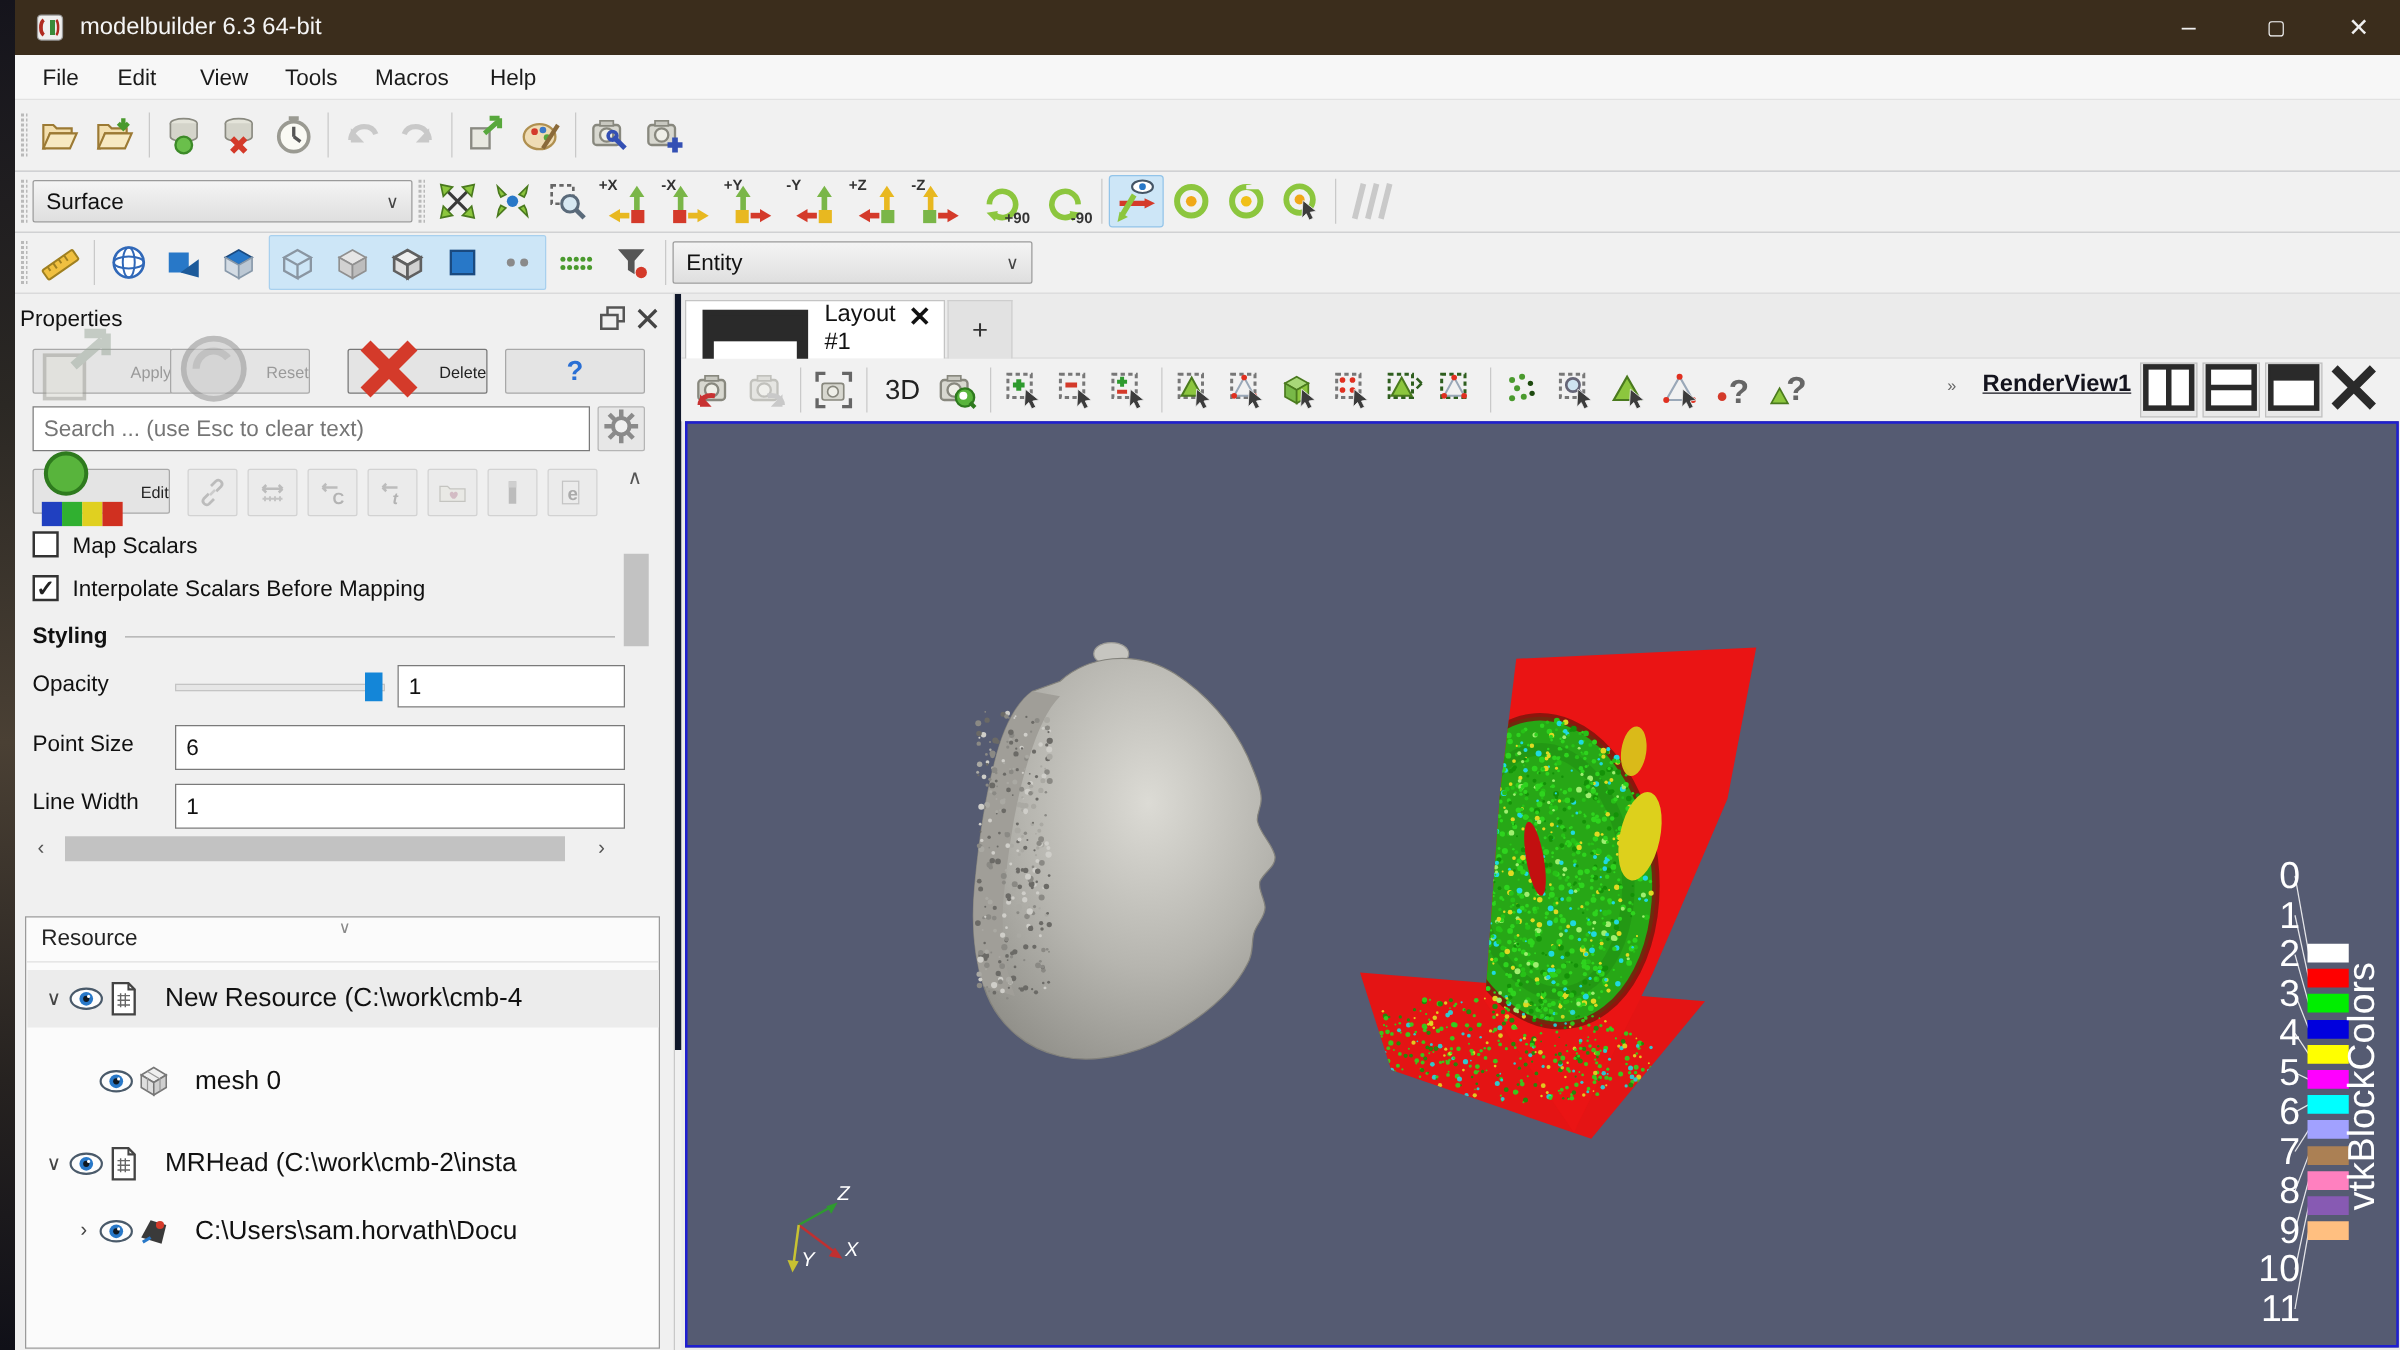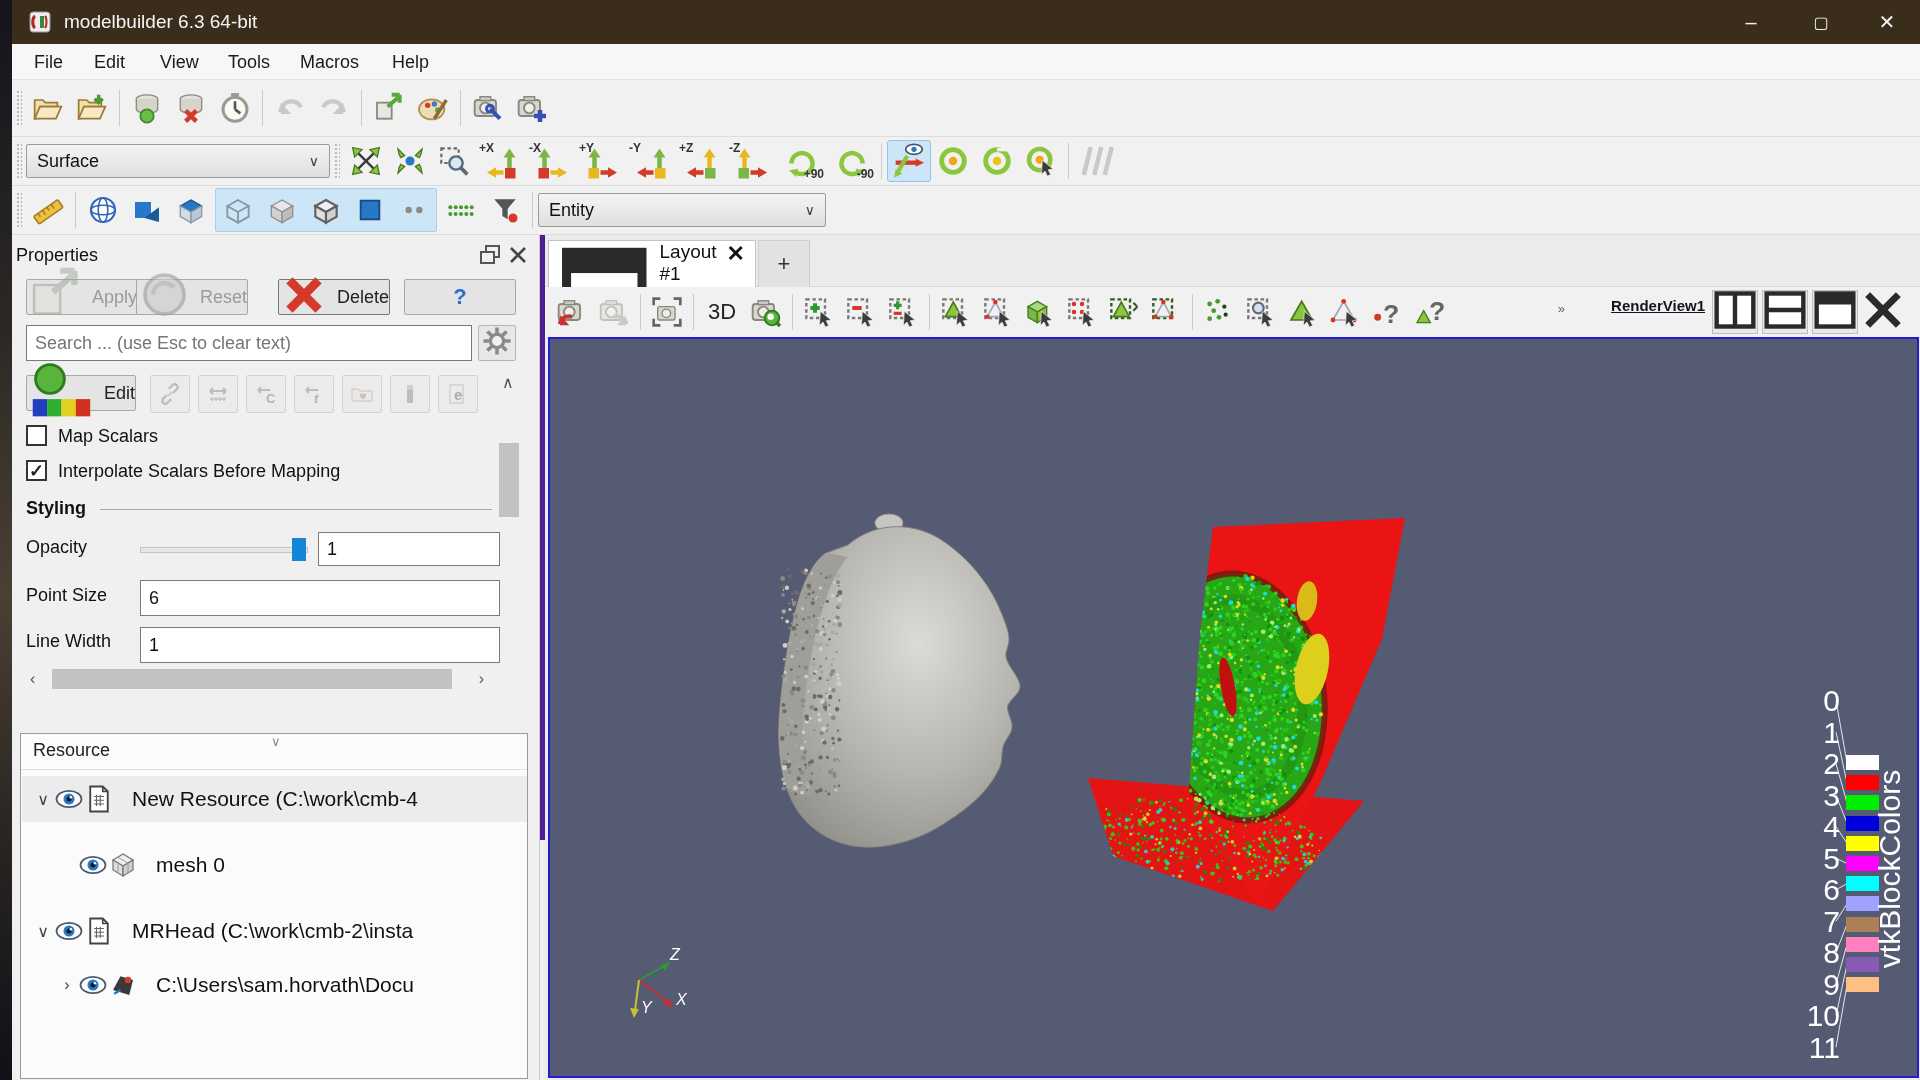--- a/index.html
+++ b/index.html
@@ -1,20 +1,20 @@
 <!DOCTYPE html>
 <html><head>
 <meta charset="utf-8">
 <style>
   html,body{margin:0;padding:0;background:#222;}
   *{box-sizing:border-box;font-family:"Liberation Sans",sans-serif;}
   #screen{position:relative;width:1920px;height:1080px;overflow:hidden;background:#f0f0f0;}
   #wallpaper{position:absolute;left:0;top:0;width:12px;height:1080px;
     background:linear-gradient(180deg,#15141c 0%,#2b2824 30%,#4a4034 55%,#262220 80%,#101018 100%);}
-  #win{position:absolute;left:12px;top:0;width:1908px;height:840px;background:#4c1d95;}
+  #win{position:absolute;left:12px;top:0;width:1908px;height:840px;background:#0f172a;}
 
   
   #titlebar{position:absolute;left:0;top:0;width:100%;height:44px;background:#3b2d1c;color:#f2f2f2;}
   #appicon{position:absolute;left:16px;top:10px;width:24px;height:24px;}
   #apptitle{position:absolute;left:52px;top:11px;font-size:19px;color:#f5f5f5;}
   .wbtn{position:absolute;top:0;width:58px;height:44px;color:#f0f0f0;font-size:20px;
     display:flex;align-items:center;justify-content:center;}
   
   #menubar{position:absolute;left:0;top:44px;width:100%;height:36px;background:#f7f7f7;border-bottom:1px solid #e2e2e2;}
   .menu-item{position:absolute;top:0;height:36px;display:flex;align-items:center;font-size:18px;color:#1a1a1a;padding:0 10px;}
@@ -41,21 +41,21 @@
   .axislabel{position:absolute;left:3px;top:1px;font-size:12px;font-weight:bold;color:#333;}
   .rotlabel{position:absolute;right:2px;bottom:1px;font-size:12px;font-weight:bold;color:#333;}
 
   
   #leftpanel{position:absolute;left:0;top:235px;width:528px;height:845px;background:#f0f0f0;border-right:1px solid #c8c8c8;}
   .dockhead{position:absolute;left:4px;width:516px;height:30px;display:flex;align-items:center;font-size:18px;color:#111;}
   .dockhead .sp{flex:1;}
   .dockbtn{width:28px;height:24px;display:flex;align-items:center;justify-content:center;}
   .dockbtn svg{width:18px;height:18px;}
   .pbtn{position:absolute;height:36px;background:#e4e4e4;border:1px solid #a8a8a8;border-radius:2px;
-    display:flex;align-items:center;justify-content:center;gap:8px;font-size:18px;color:#222;}
+    display:flex;align-items:center;justify-content:center;gap:8px;font-size:13px;color:#222;}
   .pbtn.disabled{color:#9a9a9a;}
   .pbtn svg{width:22px;height:22px;}
   .tinput{position:absolute;background:#fff;border:1px solid #7a7a7a;font-size:18px;color:#111;padding:0 8px;}
   input.tinput{outline:none;}
   .smallbtn{position:absolute;width:40px;height:38px;background:#e7e7e7;border:1px solid #b5b5b5;border-radius:2px;
     display:flex;align-items:center;justify-content:center;}
   .smallbtn svg{width:24px;height:24px;}
   .smallbtn.disabled{opacity:.5;}
   .cb{position:absolute;width:21px;height:21px;background:#fff;border:2px solid #333;display:flex;align-items:center;justify-content:center;}
   .cb.checked::after{content:"✓";font-size:18px;color:#222;font-weight:bold;line-height:1;}
@@ -79,21 +79,21 @@
   #rightarea{position:absolute;left:533px;top:235px;width:1375px;height:845px;background:#ebebeb;}
   #tabbar{position:absolute;left:0;top:0;width:100%;height:52px;background:#ebebeb;border-bottom:1px solid #d8d8d8;}
   #tab1{position:absolute;left:3px;top:5px;width:208px;height:47px;background:#fff;border:1px solid #c4c4c4;border-bottom:none;
     display:flex;align-items:flex-start;gap:10px;padding:0 10px;font-size:19px;color:#111;}
   #tab1 svg{width:26px;height:26px;}
   #tabplus{position:absolute;left:213px;top:5px;width:52px;height:47px;background:#e2e2e2;border:1px solid #cecece;border-bottom:none;
     display:flex;align-items:center;justify-content:center;font-size:22px;color:#333;}
   #rtoolbar{position:absolute;left:0;top:52px;width:100%;height:50px;background:#f1f1f1;display:flex;align-items:center;}
   #rtoolbar .tbtn{width:42px;height:42px;}
   .mode3d{font-size:22px;color:#222;width:46px;text-align:center;font-weight:normal;}
-  #rvlabel{position:absolute;right:215px;top:62px;font-size:15px;font-weight:bold;color:#14141e;
+  #rvlabel{position:absolute;right:215px;top:62px;font-size:19px;font-weight:bold;color:#14141e;
     text-decoration:underline;}
   #rvchev{position:absolute;right:355px;top:66px;font-size:13px;color:#666;}
   .splitbtn{position:absolute;top:55px;width:46px;height:44px;background:#e8e8e8;border:1px solid #c0c0c0;
     display:flex;align-items:center;justify-content:center;}
   .splitbtn svg{width:30px;height:30px;}
 
   #viewport{position:absolute;left:3px;top:102px;width:1371px;height:741px;background:#555b72;border:2px solid #1f1fd0;}
   #scene{position:absolute;left:0;top:0;width:100%;height:100%;}
 
   

